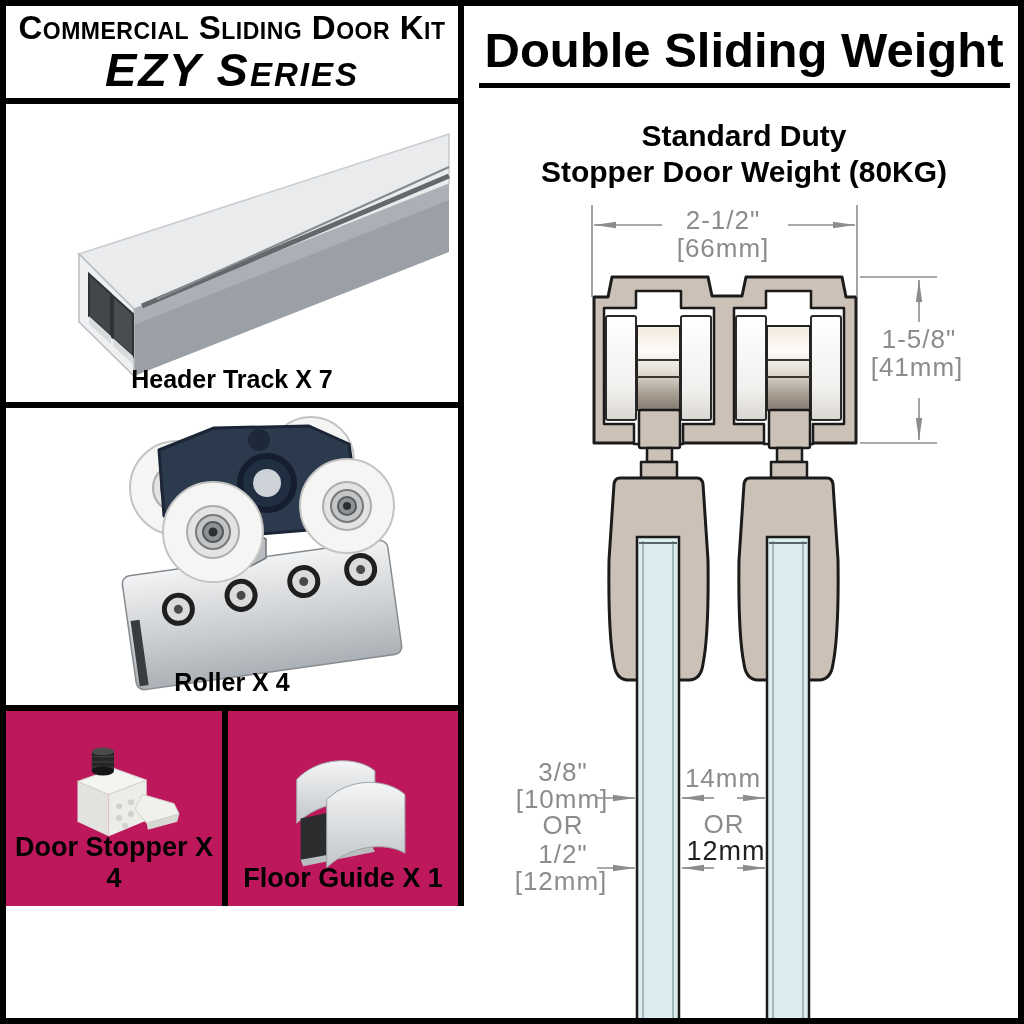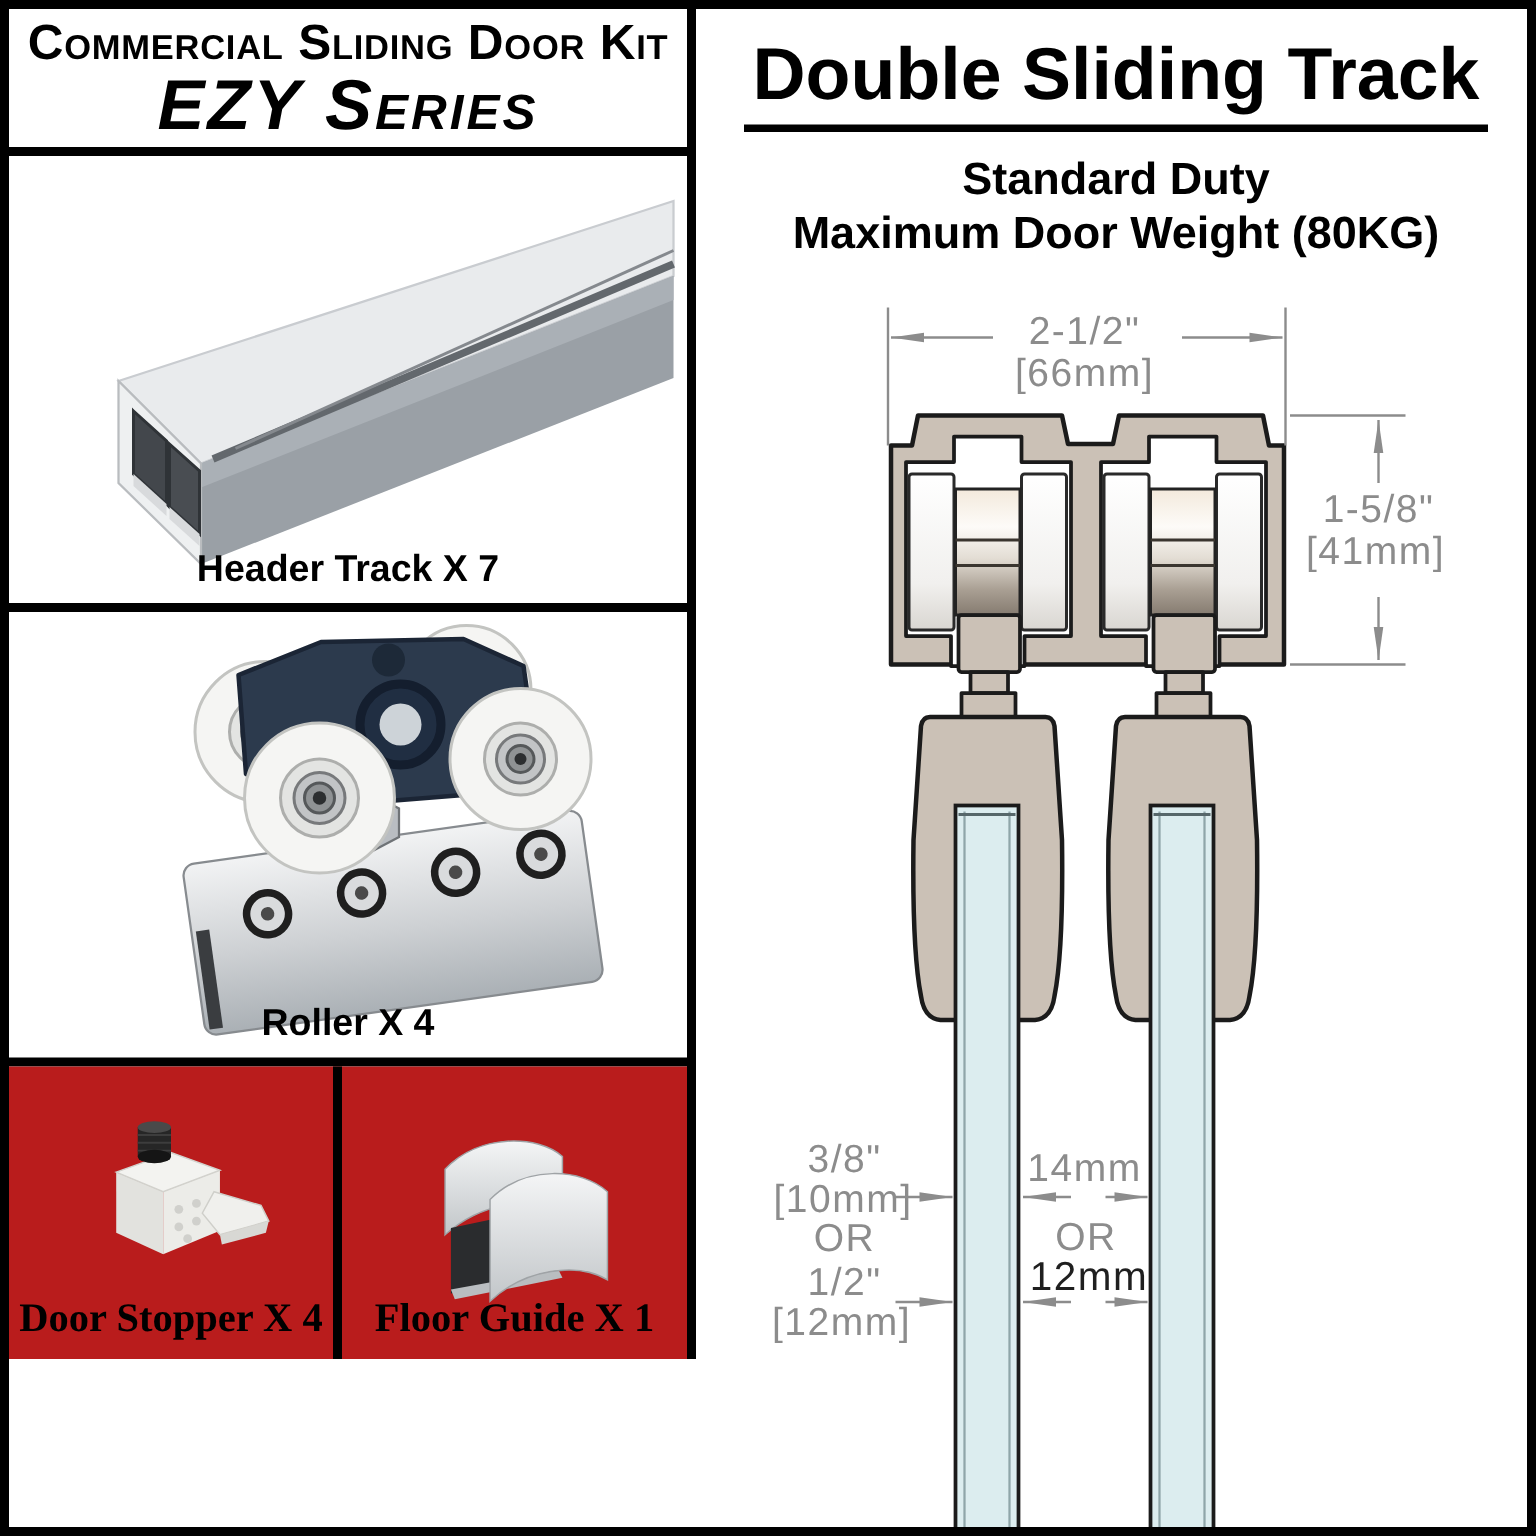--- a/index.html
+++ b/index.html
@@ -9,29 +9,29 @@
     font-family:"Liberation Sans",sans-serif;color:#000;
   }
   .left-col{position:absolute;left:0;top:0;width:452px;height:900px;border-right:6px solid #000;display:flex;flex-direction:column;}
   .box{position:relative;border-bottom:6px solid #000;background:#fff;}
   .title-box{height:92px;display:flex;flex-direction:column;align-items:center;justify-content:center;}
   .t1{font-size:33px;font-weight:bold;font-variant:small-caps;line-height:1.05;letter-spacing:.5px;white-space:nowrap;}
   .t2{font-size:47px;font-weight:bold;font-variant:small-caps;line-height:1.0;letter-spacing:2px;white-space:nowrap;font-style:italic;}
   #box-header{height:298px;}
   #box-roller{height:297px;text-decoration:underline;}
   .bottom-row{display:flex;flex:1;border-bottom:none;}
-  .cell{position:relative;background:#b91c1c;font-family:Liberation Serif, serif;}
+  .cell{position:relative;background:#be185d;}
   .cell1{width:216px;border-right:6px solid #000;}
   .cell2{flex:1;}
   .panel-label{position:absolute;left:0;right:0;bottom:8px;text-align:center;font-weight:bold;font-size:25px;}
   .bottom-row .panel-label{font-size:27px;bottom:12px;}
   .photo{position:absolute;left:0;top:0;width:100%;height:100%;}
   .right-col{position:absolute;left:458px;top:0;width:560px;text-align:center;}
   .r-title{display:inline-block;margin-top:20px;font-size:49px;font-weight:bold;line-height:1;border-bottom:5px solid #000;padding:0 6px 8px 6px;white-space:nowrap;}
-  .r-sub{margin-top:14px;font-size:30px;font-weight:bold;line-height:1.2;}
+  .r-sub{margin-top:30px;font-size:30px;font-weight:bold;line-height:1.2;}
   .diagram-svg{position:absolute;left:0;top:0;width:1012px;height:1012px;}
   .dim{fill:#8c8c8c;font-size:26px;letter-spacing:1px;}
   .dim-dark{fill:#1f1f1f;font-size:27px;letter-spacing:1px;}
   svg text{font-family:"Liberation Sans",sans-serif;}
 </style>
 </head>
 <body>
 
 <div class="page">
 
@@ -165,24 +165,24 @@
           <polygon points="46,165 156,142 156,212 46,232" fill="#2a2c2e"></polygon>
           <polygon points="46,228 156,208 160,216 50,238" fill="#b9bdc0"></polygon>
           <path d="M86,136 C122,100 180,104 206,128 L206,218 C176,200 122,206 86,240 Z" fill="url(#guideGrad)" stroke="#9fa3a6" stroke-width="1.5"></path>
         </svg>
         <div class="panel-label">Floor Guide X 1</div>
       </div>
     </div>
   </div>
 
   <div class="right-col">
-    <div class="r-title">Double Sliding Track</div>
+    <div class="r-title">Double Sliding Weight</div>
     <div class="r-sub">
       <div>Standard Duty</div>
-      <div>Maximum Door Weight (80KG)</div>
+      <div>Stopper Door Weight (80KG)</div>
     </div>
   </div>
 
   <svg class="diagram-svg" viewBox="6 6 1012 1012">
     <defs>
       <marker id="dimArrow" viewBox="0 0 24 10" refX="23" refY="5" markerWidth="24" markerHeight="10" markerUnits="userSpaceOnUse" orient="auto-start-reverse">
         <path d="M23,5 L1,1.8 L1,8.2 Z" fill="#8c8c8c"></path>
       </marker>
       <linearGradient id="drumGrad" x1="0" y1="0" x2="0" y2="1">
         <stop offset="0" stop-color="#f3e9dc"></stop>

